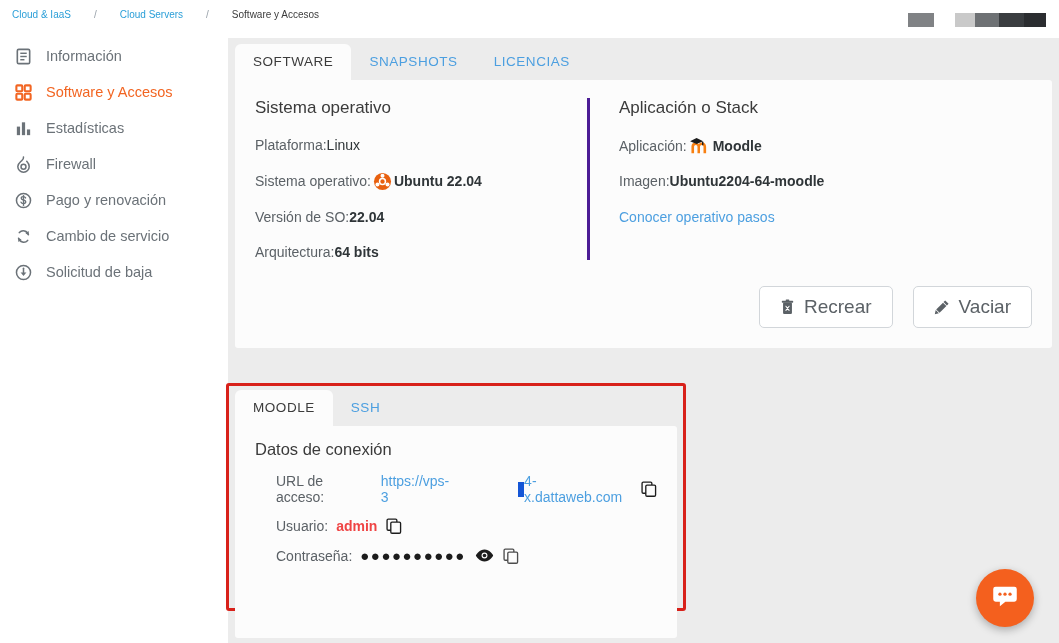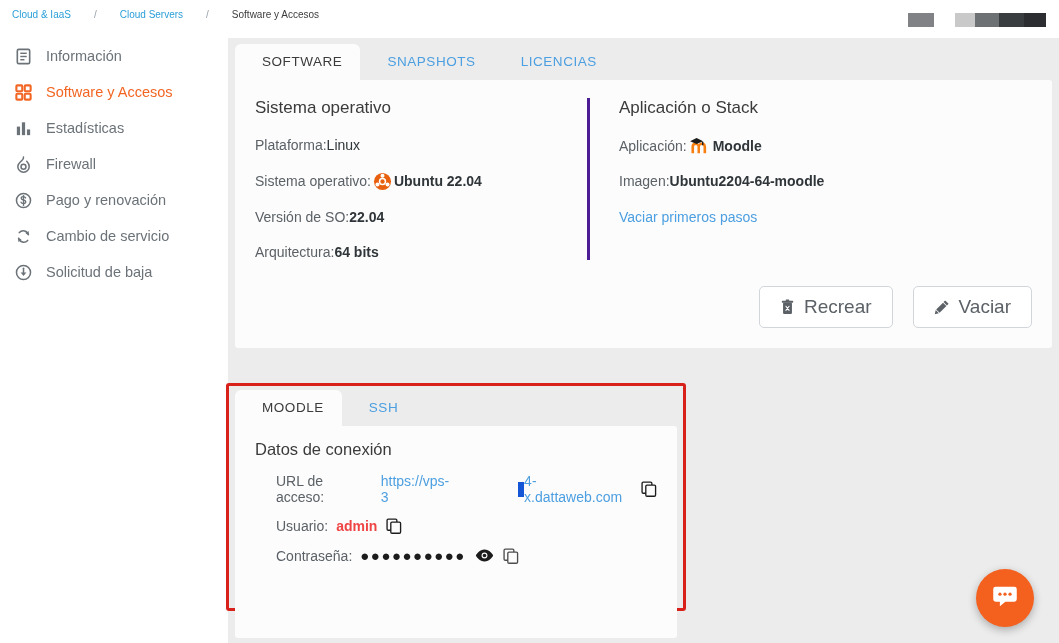--- a/index.html
+++ b/index.html
@@ -46,21 +46,21 @@
   .main {
     position: absolute; left: 228px; top: 38px;
     width: 831px; height: 605px;
     background: #ececec;
   }
 
   
   .tabstrip { position: relative; height: 42px; padding-left: 7px; display: flex; align-items: flex-end; }
   .tab {
     font-size: 13.5px; letter-spacing: .55px; font-weight: 500;
-    padding: 11px 18px 12px 27px; cursor: pointer; color: #4c9fe0;
+    padding: 11px 18px 12px 18px; cursor: pointer; color: #4c9fe0;
     border-radius: 6px 6px 0 0; background: transparent; line-height: 1;
   }
   .tab.active { background: #fcfcfc; color: #3b3b3b; }
 
   .card {
     background: #fcfcfc; border-radius: 0 3px 3px 3px;
     margin: 0 7px; padding: 18px 20px 22px 20px;
     position: relative;
   }
   #os-card { height: 268px; }
@@ -281,21 +281,21 @@
               </svg>
             </span>
             <span class="val">Moodle</span>
           </div>
 
           <div class="row">
             <span>Imagen:</span>
             <span class="val">Ubuntu2204-64-moodle</span>
           </div>
 
-          <a class="link">Vaciar primeros pasos</a>
+          <a class="link">Conocer operativo pasos</a>
         </div>
       </div>
 
       <div class="btnrow">
         <div class="btn">
           <span>
             <svg width="15" height="16" viewBox="0 0 16 18">
                 <rect x="3" y="4" width="10" height="13" rx="1.3" fill="#5b6166"></rect>
                 <rect x="1.6" y="2.1" width="12.8" height="2" rx=".7" fill="#5b6166"></rect>
                 <rect x="6" y="0.6" width="4" height="1.8" rx=".6" fill="#5b6166"></rect>

